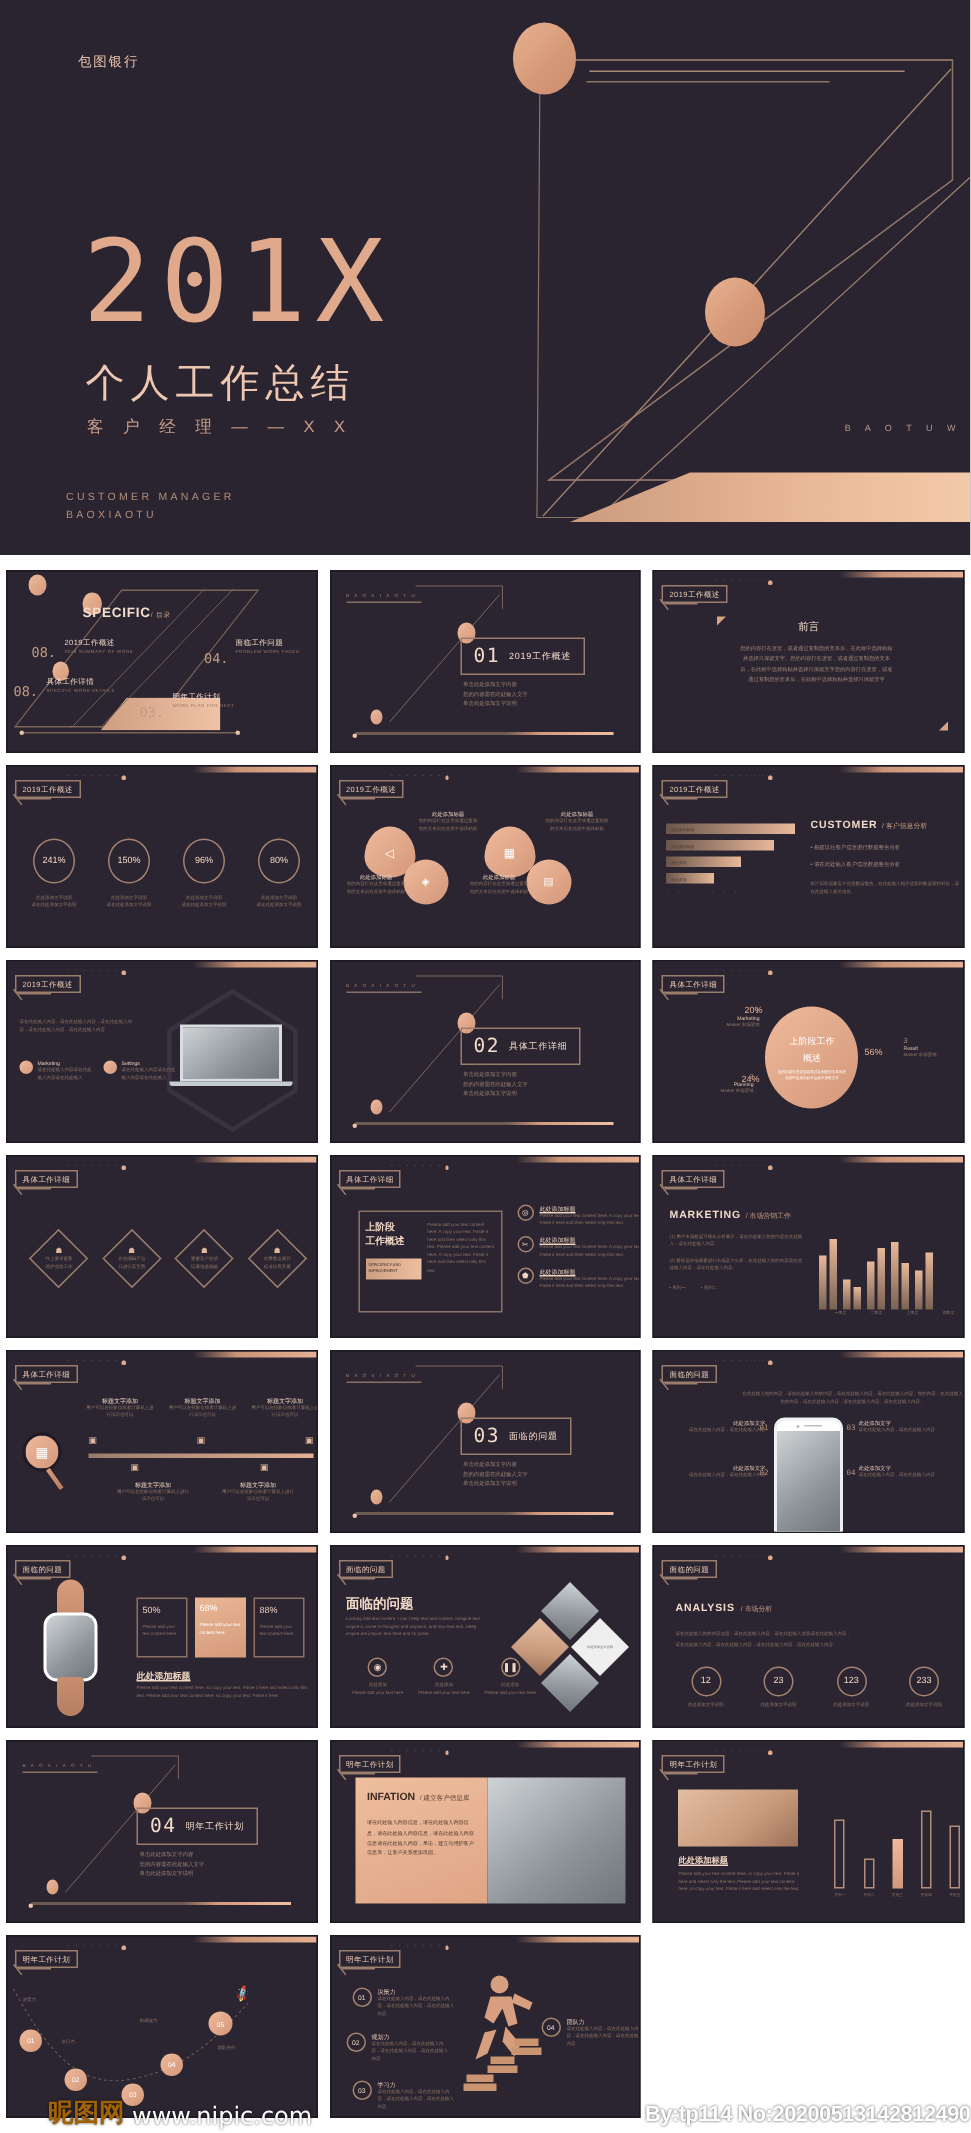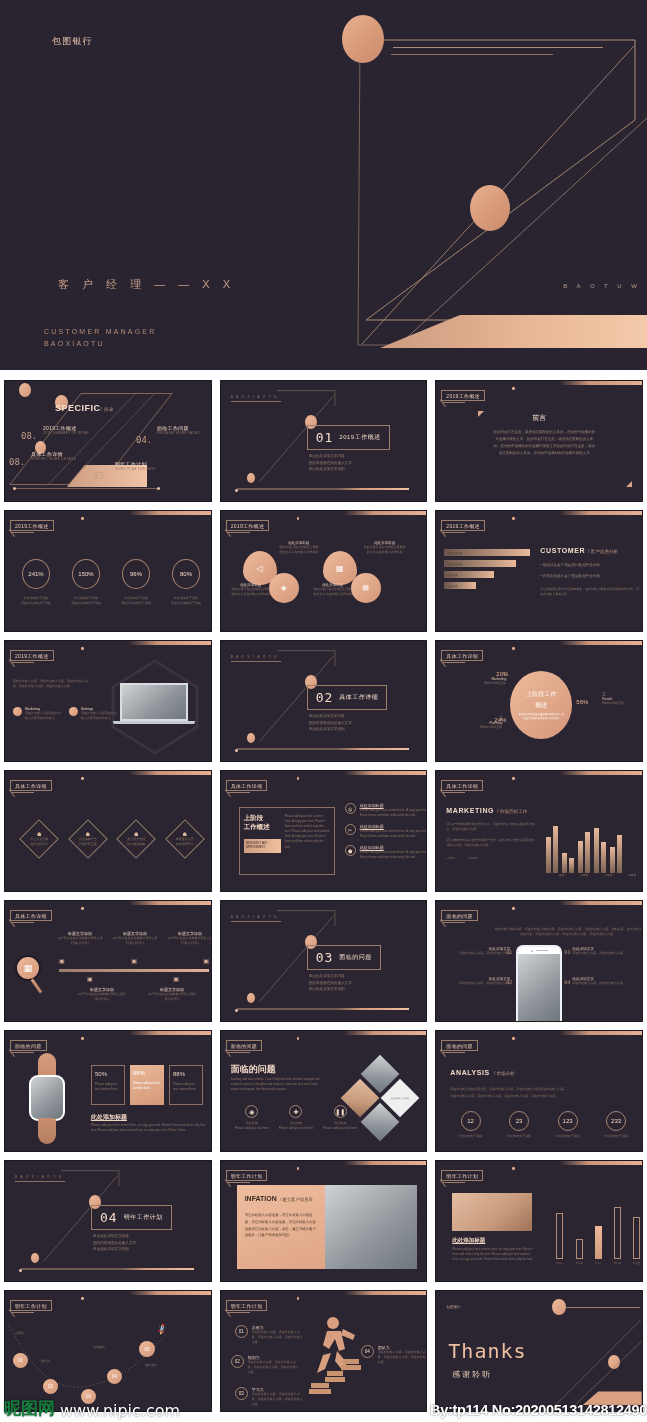--- a/index.html
+++ b/index.html
@@ -183,23 +183,24 @@
   .hdr-en { font-size: 7px; color: #f1dac8; font-weight: 700; letter-spacing: .6px; }
   .hdr-cn { font-size: 4.6px; color: #c49a82; }
 
   
   .wm-left {
     position: absolute; left: 4px; bottom: 2px;
     display: flex; align-items: flex-end; gap: 5px;
     z-index: 40;
   }
   .wm-logo {
-    font-size: 17px; font-weight: 700; color: #15803d;
+    font-size: 17px; font-weight: 700; color: #a16207;
     letter-spacing: 0px;
     text-shadow: 0 0 2px rgba(0,0,0,.7);
+    margin-left: 28px;
   }
   .wm-url {
     font-size: 16px; color: #ffffff; font-weight: 400;
     font-family: "DejaVu Sans", sans-serif;
     text-shadow: 0 0 2px rgba(0,0,0,.7);
   }
   .wm-right {
     position: absolute; right: 0px; bottom: 4px;
     font-size: 14.5px; font-weight: 700; color: #ffffff;
     letter-spacing: -0.3px;
@@ -231,20 +232,22 @@
         </linearGradient>
       </defs>
     </svg>
 
     <div class="hero-line1"></div>
     <div class="hero-line2"></div>
     <div class="hero-circle hc1"></div>
     <div class="hero-circle hc2"></div>
 
     <div class="hero-brand">包图银行</div>
+    <div class="hero-year">201X</div>
+    <div class="hero-title">个人工作总结</div>
     <div class="hero-sub">客 户 经 理 — — X X</div>
     <div class="hero-en1">CUSTOMER MANAGER</div>
     <div class="hero-en2">BAOXIAOTU</div>
     <div class="hero-baotu">B A O T U W</div>
   </div>
 
   <div class="grid">
 
     <div class="slide">
       <div class="s1-para"></div>
@@ -1045,33 +1048,20 @@
           <rect x="2" y="74" width="22" height="5"></rect>
             <rect x="4" y="68" width="18" height="5"></rect>
           <rect x="18" y="62" width="20" height="5"></rect>
             <rect x="20" y="56" width="16" height="5"></rect>
           <rect x="34" y="50" width="20" height="5"></rect>
             <rect x="36" y="44" width="16" height="5"></rect>
         </g>
       </svg>
     </div>
 
-    <div class="slide">
-      <div style="position:absolute;left:10px;top:14px;font-size:3.6px;color:#c79e86">包图银行</div>
-      <div class="blob" style="position:absolute;left:116px;top:8px;width:14px;height:16px"></div>
-      <div class="blob" style="position:absolute;left:172px;top:64px;width:12px;height:14px"></div>
-      <div style="position:absolute;left:130px;top:16px;width:74px;height:1px;background:#9b7d6c"></div>
-      <svg style="position:absolute;inset:0" viewBox="0 0 213 122">
-        <line x1="212" y1="30" x2="120" y2="122" stroke="#8a7063" stroke-width="0.6"></line>
-        <line x1="213" y1="52" x2="140" y2="122" stroke="#8a7063" stroke-width="0.6"></line>
-        <path d="M168,104 L213,104 L213,118 L152,118 Z" fill="#d9a182"></path>
-      </svg>
-      <div style="position:absolute;left:12px;top:48px;font-size:20px;color:#eec0a1;font-family:'DejaVu Sans Mono',monospace;letter-spacing:1px">Thanks</div>
-      <div style="position:absolute;left:16px;top:78px;font-size:8px;color:#e9cbb5;letter-spacing:2px">感谢聆听</div>
-    </div>
 
   </div>
 
   <div class="wm-left">
     <span class="wm-logo">昵图网</span>
     <span class="wm-url">www.nipic.com</span>
   </div>
   <div class="wm-right">By:tp114 No:20200513142812490</div>
 
 </div>

